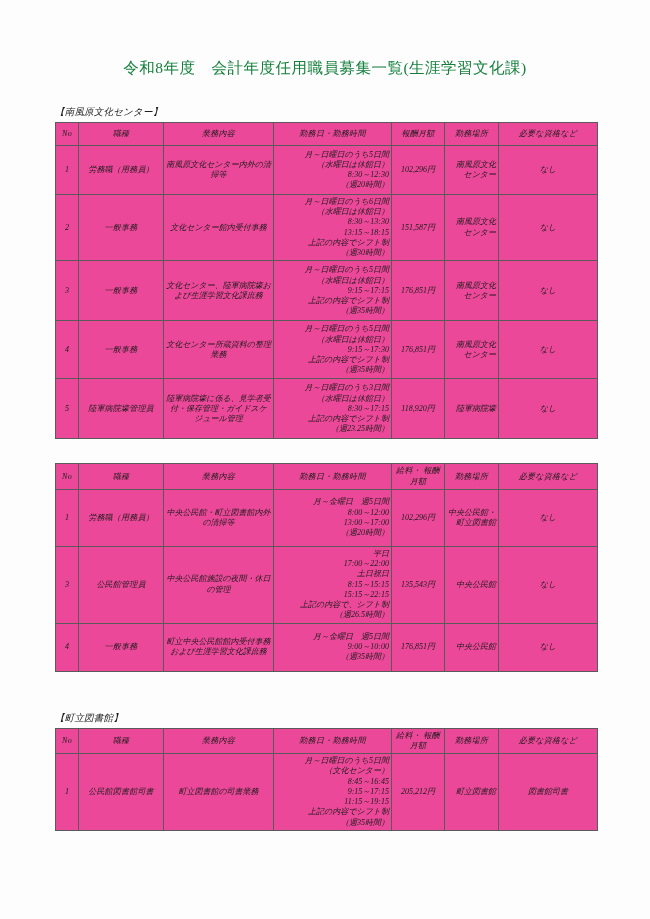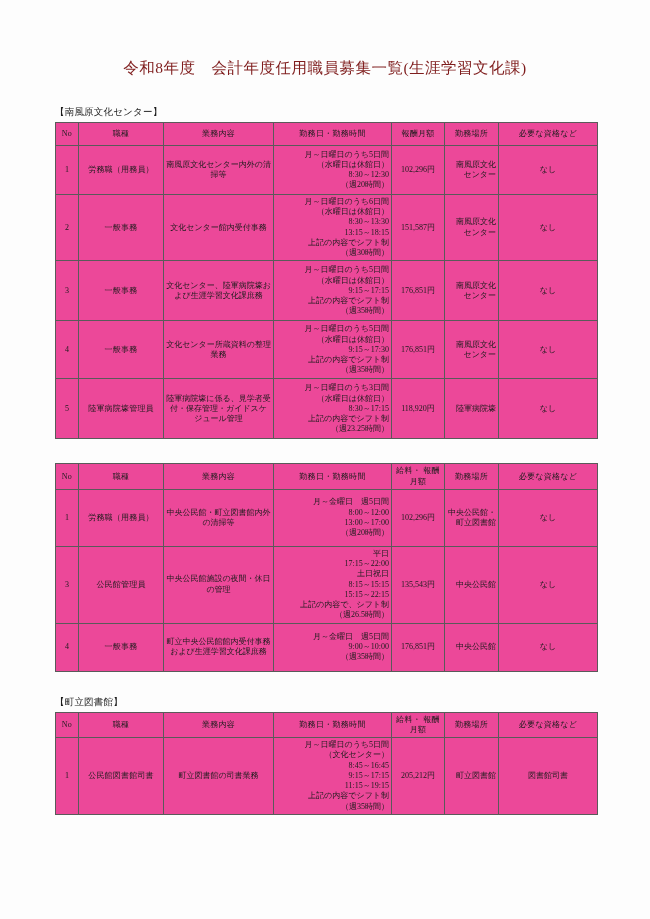--- a/index.html
+++ b/index.html
@@ -19,39 +19,40 @@
     width: 650px;
     height: 919px;
     background: #fdfdfd;
     box-sizing: border-box;
     padding: 0;
   }
   .doc-title {
     text-align: center;
     font-size: 15.5px;
     letter-spacing: 0.5px;
-    color: #7f1d1d;
+    color: #15803d;
     padding-top: 58px;
     font-weight: normal;
     margin: 0;
     font-family: "Liberation Serif", "DejaVu Serif", serif;
   }
   .section {
     margin: 0 0 0 0;
     padding: 0 53px 0 55px;
+    font-style: italic;
   }
   .section-label {
     font-size: 9.5px;
     color: #1c1c1c;
     margin: 0 0 3px 0;
     letter-spacing: 0.2px;
   }
   .sec1 { margin-top: 27px; }
   .sec2 { margin-top: 24px; }
-  .sec3 { margin-top: 24px; }
+  .sec3 { margin-top: 40px; }
 
   table.joblist {
     border-collapse: collapse;
     width: 542px;
     table-layout: fixed;
     background: #ec4899;
   }
   table.joblist th,
   table.joblist td {
     border: 1px solid #5a5a5a;
@@ -272,21 +273,21 @@
               <span>町立図書館</span>
             </td>
           <td class="c-shika">なし</td>
         </tr>
         <tr class="rowb3">
           <td class="c-no">3</td>
           <td class="c-shoku">公民館管理員</td>
           <td class="c-gyomu">中央公民館施設の夜間・休日の管理</td>
           <td class="c-kinmu cell-lines">
               <span>平日</span>
-              <span>17:15～22:00</span>
+              <span>17:00～22:00</span>
               <span>土日祝日</span>
               <span>8:15～15:15</span>
               <span>15:15～22:15</span>
               <span>上記の内容で、シフト制</span>
               <span>（週26.5時間）</span>
             </td>
           <td class="c-hosyu">135,543円</td>
           <td class="c-basho cell-lines">
               <span>中央公民館</span>
             </td>

